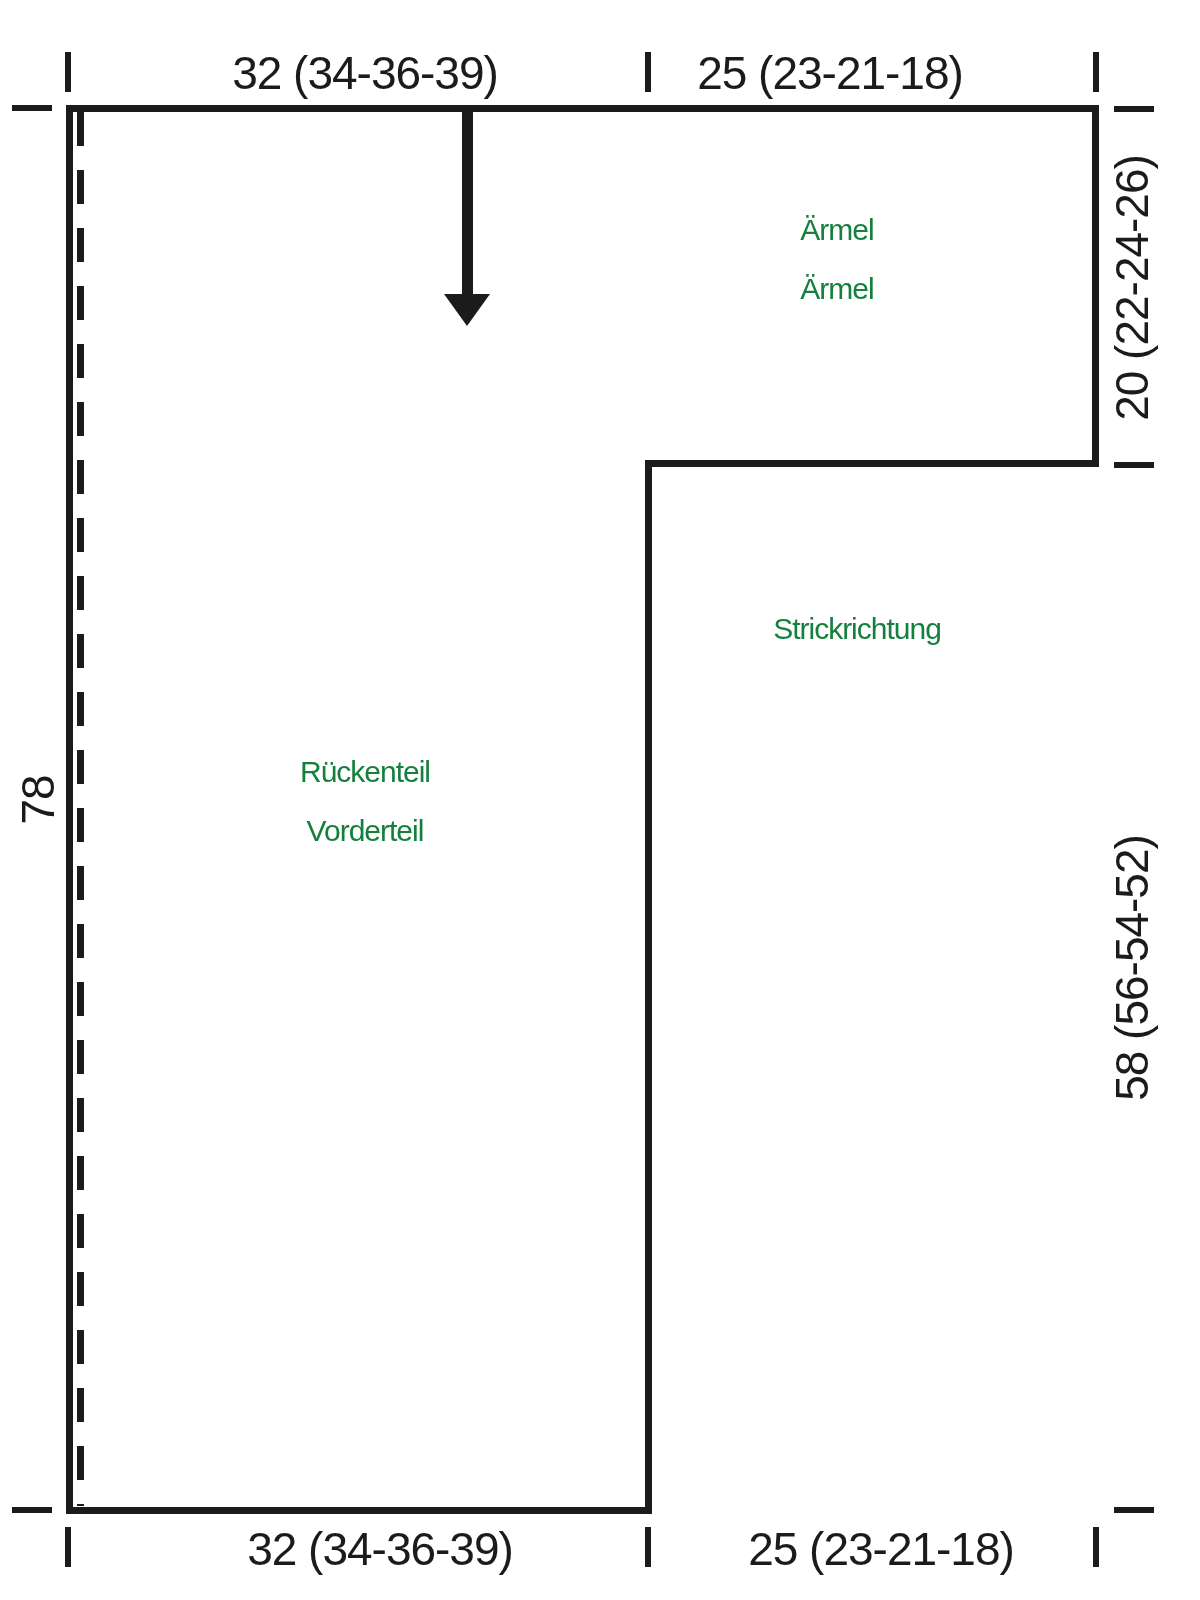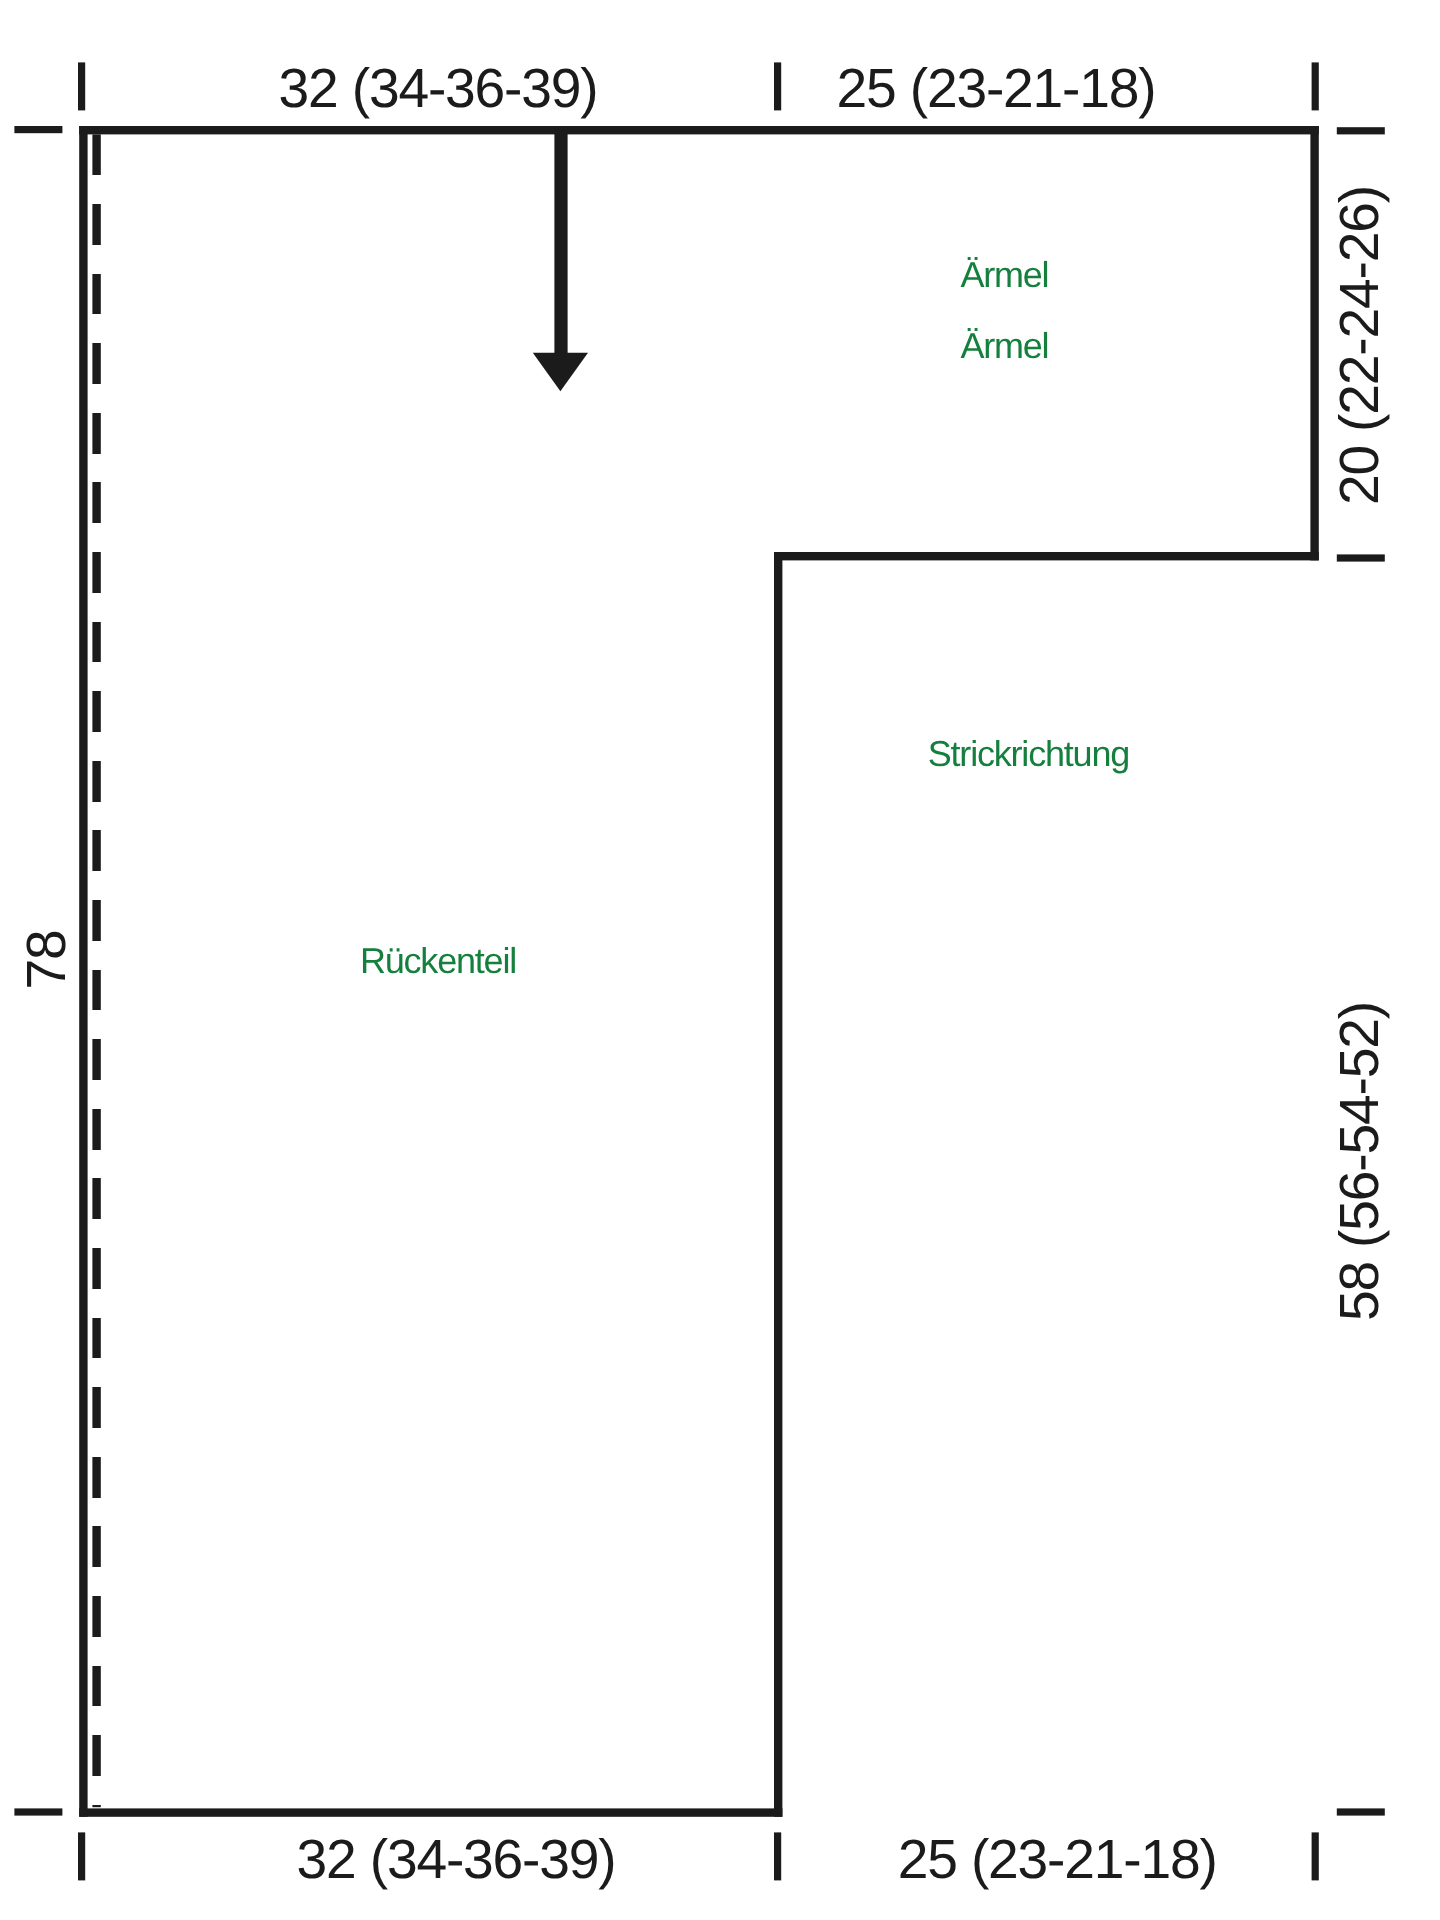--- a/index.html
+++ b/index.html
@@ -116,19 +116,20 @@
   <div class="label vertical" style="left:1132px; top:288px;">20 (22-24-26)</div>
   <div class="label vertical" style="left:1132px; top:968px;">58 (56-54-52)</div>
 
   <div class="textblock" style="left:837px; top:259px;">
     <span style="display:block;">Ärmel</span>
     <span style="display:block;">Ärmel</span>
   </div>
 
   <div class="textblock" style="left:365px; top:801px;">
     <span style="display:block;">Rückenteil</span>
+    <span style="display:block;">Vorderteil</span>
   </div>
 
   <div class="textblock wide-gap" style="left:857px; top:629px;">
     <span style="display:block;">Strickrichtung</span>
   </div>
 
 </div>
 
 </body></html>

